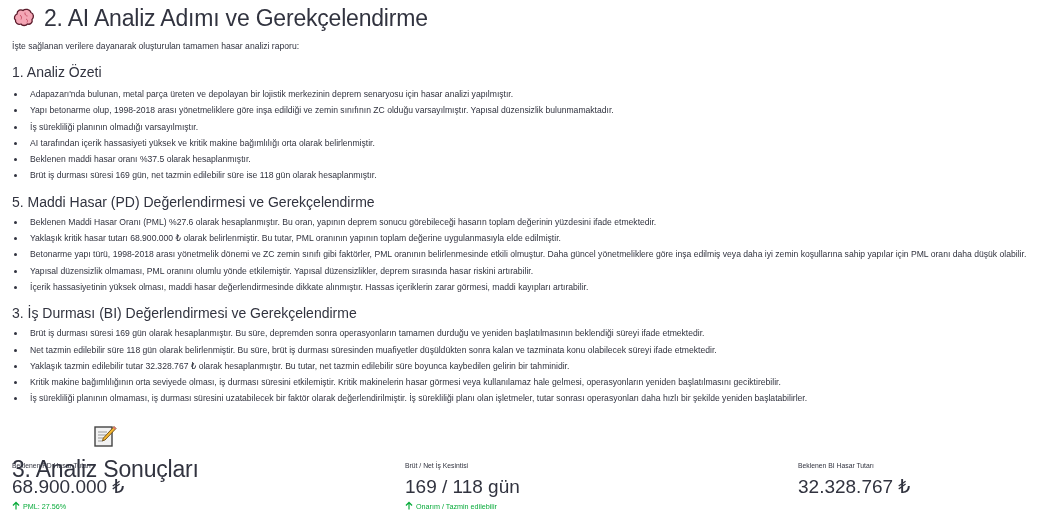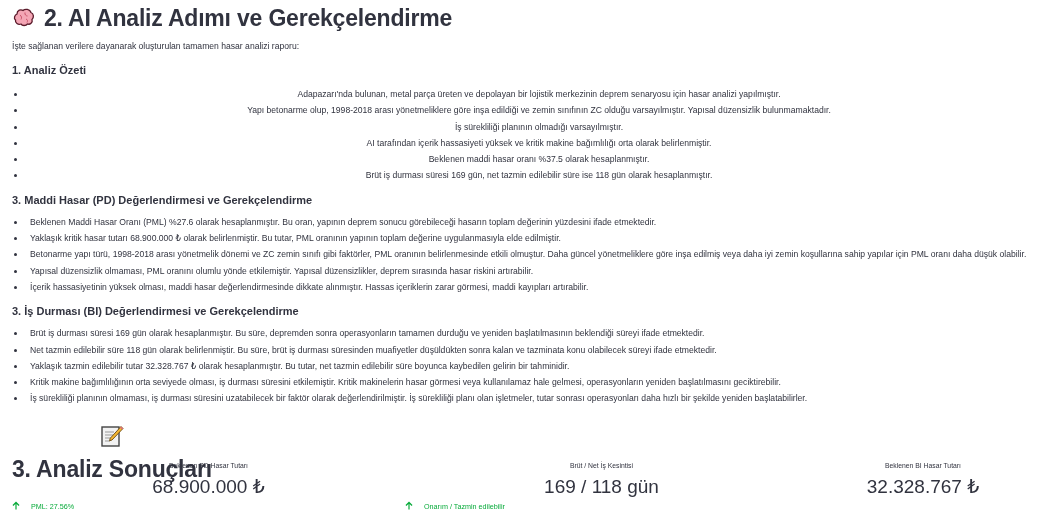--- a/index.html
+++ b/index.html
@@ -1,38 +1,38 @@
 <!DOCTYPE html>
 <html><head>
   <meta charset="utf-8">
   <style>
     * { box-sizing: border-box; margin: 0; padding: 0; }
     html, body { width: 1052px; height: 519px; overflow: hidden; background: #ffffff; }
     body { font-family: "Liberation Sans", "DejaVu Sans", sans-serif; color: #31333f; position: relative; }
     .page { position: absolute; left: 12px; top: 0; width: 1036px; }
-    h2.section-title { font-size: 23px; font-weight: 700; color: #31333f; display: flex; align-items: center; gap: 8px; height: 34px; margin-top: 1px; letter-spacing: -0.2px; }
+    h2.section-title { font-size: 23px; font-weight: 400; color: #31333f; display: flex; align-items: center; gap: 8px; height: 34px; margin-top: 1px; letter-spacing: -0.2px; }
     .emoji { width: 24px; height: 24px; display: inline-block; }
     .intro { font-size: 8.6px; color: #31333f; margin-top: 6px; height: 12px; }
-    .subhead { font-size: 11px; font-weight: 700; color: #31333f; }
+    .subhead { font-size: 14px; font-weight: 400; color: #31333f; }
     ul.bullets { list-style: none; }
     ul.bullets li { font-size: 8.6px; line-height: 16.3px; height: 16.3px; position: relative; padding-left: 18px; white-space: nowrap; color: #31333f; }
     ul.bullets li::before { content: ""; position: absolute; left: 2px; top: 7px; width: 3px; height: 3px; border-radius: 50%; background: #31333f; }
     .s1-head { margin-top: 11px; height: 12px; }
-    .s1-list { margin-top: 10px; text-align: center; }
+    .s1-list { margin-top: 10px; }
     .s2-head { margin-top: 10px; height: 12px; }
     .s2-list { margin-top: 8px; }
     .s3-head { margin-top: 10px; height: 12px; }
     .s3-list { margin-top: 8px; }
     h2.results-title { position: absolute; top: 423px; left: 0; flex-direction: column; }
-    .metrics { position: absolute; top: 462px; left: 0; width: 1036px; display: flex; text-align: center; }
+    .metrics { position: absolute; top: 462px; left: 0; width: 1036px; display: flex; }
     .metric { width: 393px; }
     .metric:nth-child(3) { width: 250px; }
     .metric-label { font-size: 6.8px; color: #31333f; height: 11px; }
     .metric-value { font-size: 19px; color: #31333f; height: 25px; line-height: 25px; margin-top: 1px; }
-    .metric-delta { font-size: 7.2px; color: #09ab3b; display: flex; align-items: center; gap: 11px; margin-top: 2px; }
+    .metric-delta { font-size: 7.2px; color: #09ab3b; display: flex; align-items: center; gap: 3px; margin-top: 2px; }
   </style>
 </head>
 <body>
 
 <div class="page">
 
   <h2 class="section-title">
     <span class="emoji">
       <svg width="24" height="24" viewBox="0 0 24 24">
         <path d="M5 8 C5 4 9 3 11 4.5 C13 2.5 18 3 19 6.5 C22 7.5 22 12 20 13.5 C21 16.5 18 19 15.5 18 C14 20 10 20 9 18 C6 19 3 17 3.5 14 C1.5 12.5 2.5 9 5 8 Z" fill="#f4a6b5" stroke="#5a1a2a" stroke-width="1.3"></path>
@@ -47,21 +47,21 @@
   <p class="subhead s1-head">1. Analiz Özeti</p>
   <ul class="bullets s1-list">
     <li>Adapazarı'nda bulunan, metal parça üreten ve depolayan bir lojistik merkezinin deprem senaryosu için hasar analizi yapılmıştır.</li>
     <li>Yapı betonarme olup, 1998-2018 arası yönetmeliklere göre inşa edildiği ve zemin sınıfının ZC olduğu varsayılmıştır. Yapısal düzensizlik bulunmamaktadır.</li>
     <li>İş sürekliliği planının olmadığı varsayılmıştır.</li>
     <li>AI tarafından içerik hassasiyeti yüksek ve kritik makine bağımlılığı orta olarak belirlenmiştir.</li>
     <li>Beklenen maddi hasar oranı %37.5 olarak hesaplanmıştır.</li>
     <li>Brüt iş durması süresi 169 gün, net tazmin edilebilir süre ise 118 gün olarak hesaplanmıştır.</li>
   </ul>
 
-  <p class="subhead s2-head">3. Maddi Hasar (PD) Değerlendirmesi ve Gerekçelendirme</p>
+  <p class="subhead s2-head">5. Maddi Hasar (PD) Değerlendirmesi ve Gerekçelendirme</p>
   <ul class="bullets s2-list">
     <li>Beklenen Maddi Hasar Oranı (PML) %27.6 olarak hesaplanmıştır. Bu oran, yapının deprem sonucu görebileceği hasarın toplam değerinin yüzdesini ifade etmektedir.</li>
     <li>Yaklaşık kritik hasar tutarı 68.900.000 ₺ olarak belirlenmiştir. Bu tutar, PML oranının yapının toplam değerine uygulanmasıyla elde edilmiştir.</li>
     <li>Betonarme yapı türü, 1998-2018 arası yönetmelik dönemi ve ZC zemin sınıfı gibi faktörler, PML oranının belirlenmesinde etkili olmuştur. Daha güncel yönetmeliklere göre inşa edilmiş veya daha iyi zemin koşullarına sahip yapılar için PML oranı daha düşük olabilir.</li>
     <li>Yapısal düzensizlik olmaması, PML oranını olumlu yönde etkilemiştir. Yapısal düzensizlikler, deprem sırasında hasar riskini artırabilir.</li>
     <li>İçerik hassasiyetinin yüksek olması, maddi hasar değerlendirmesinde dikkate alınmıştır. Hassas içeriklerin zarar görmesi, maddi kayıpları artırabilir.</li>
   </ul>
 
   <p class="subhead s3-head">3. İş Durması (BI) Değerlendirmesi ve Gerekçelendirme</p>
   <ul class="bullets s3-list">

